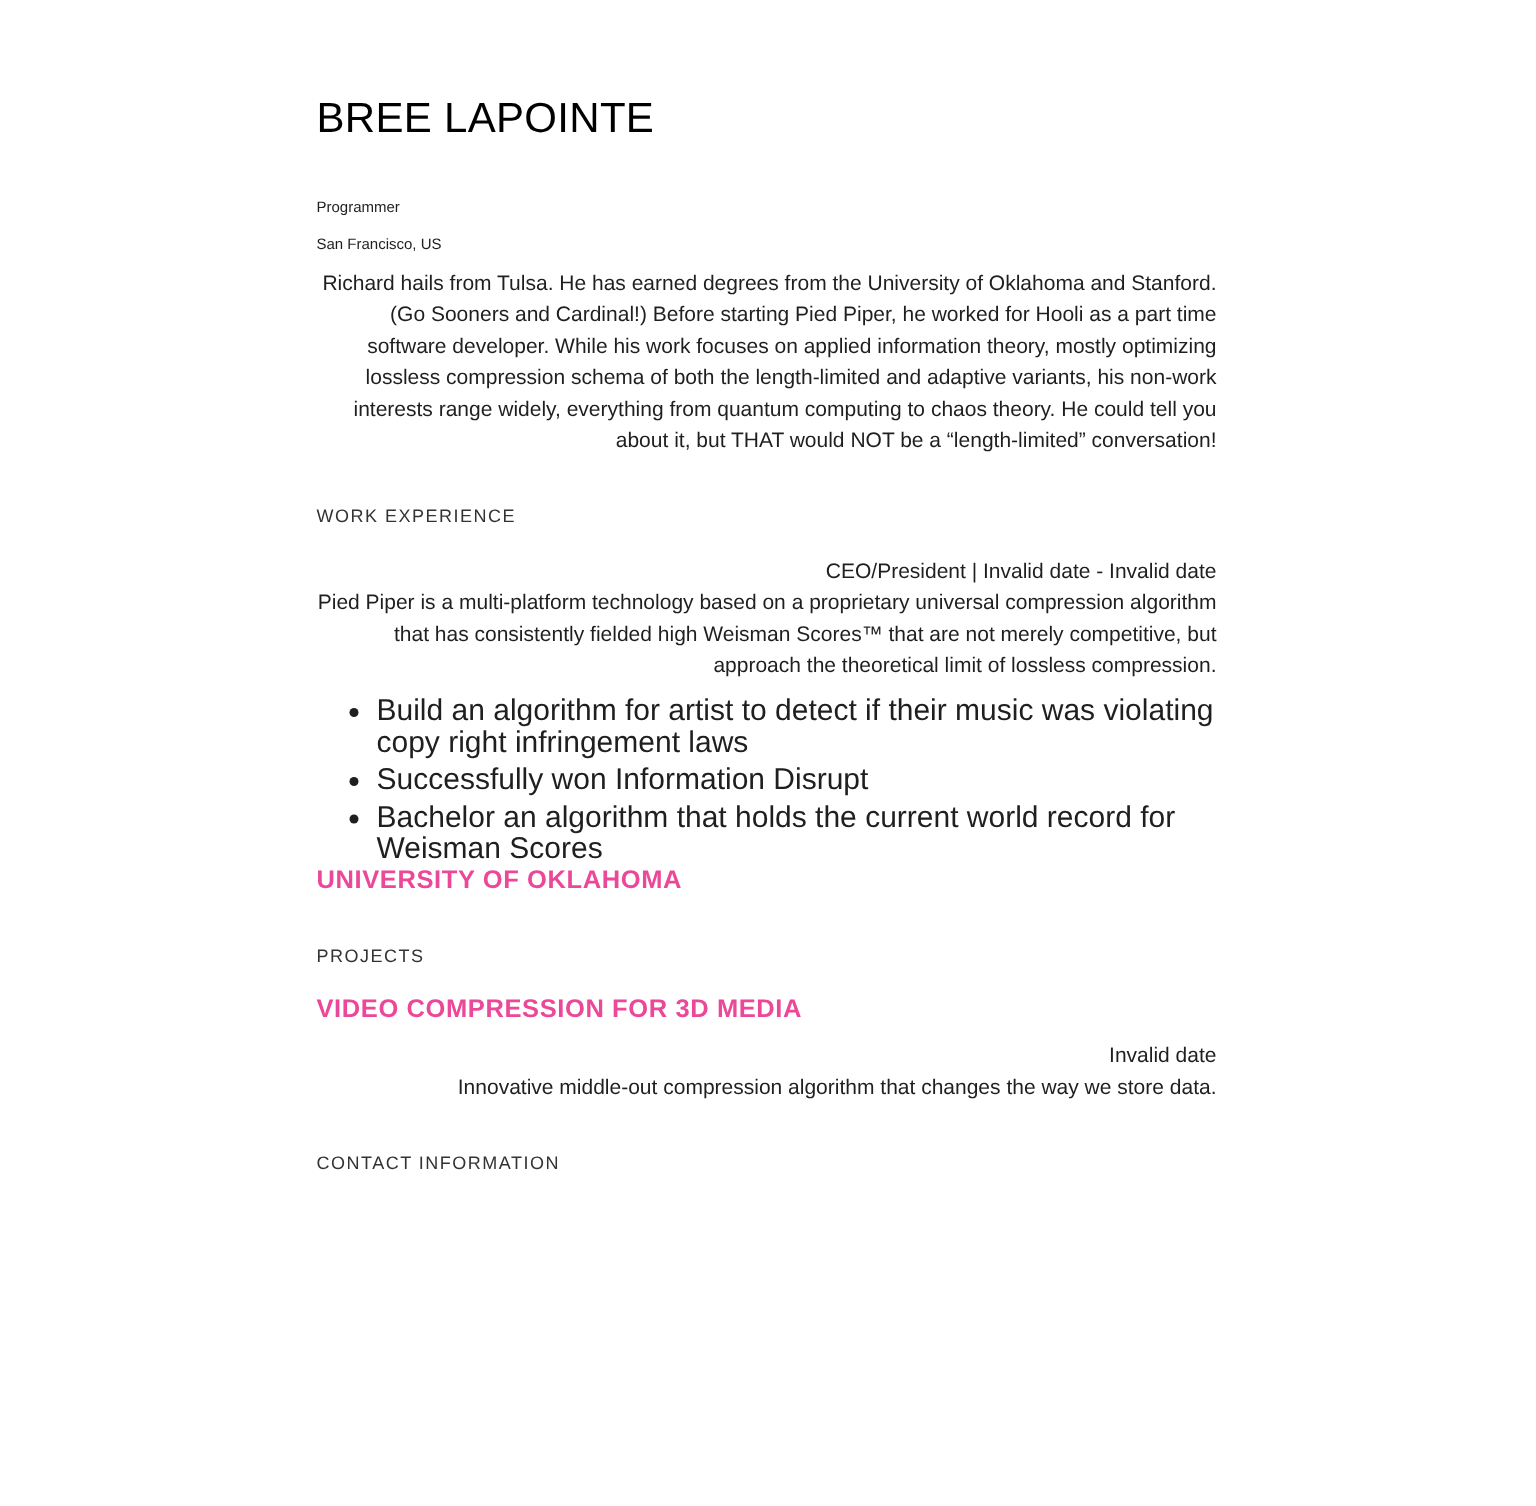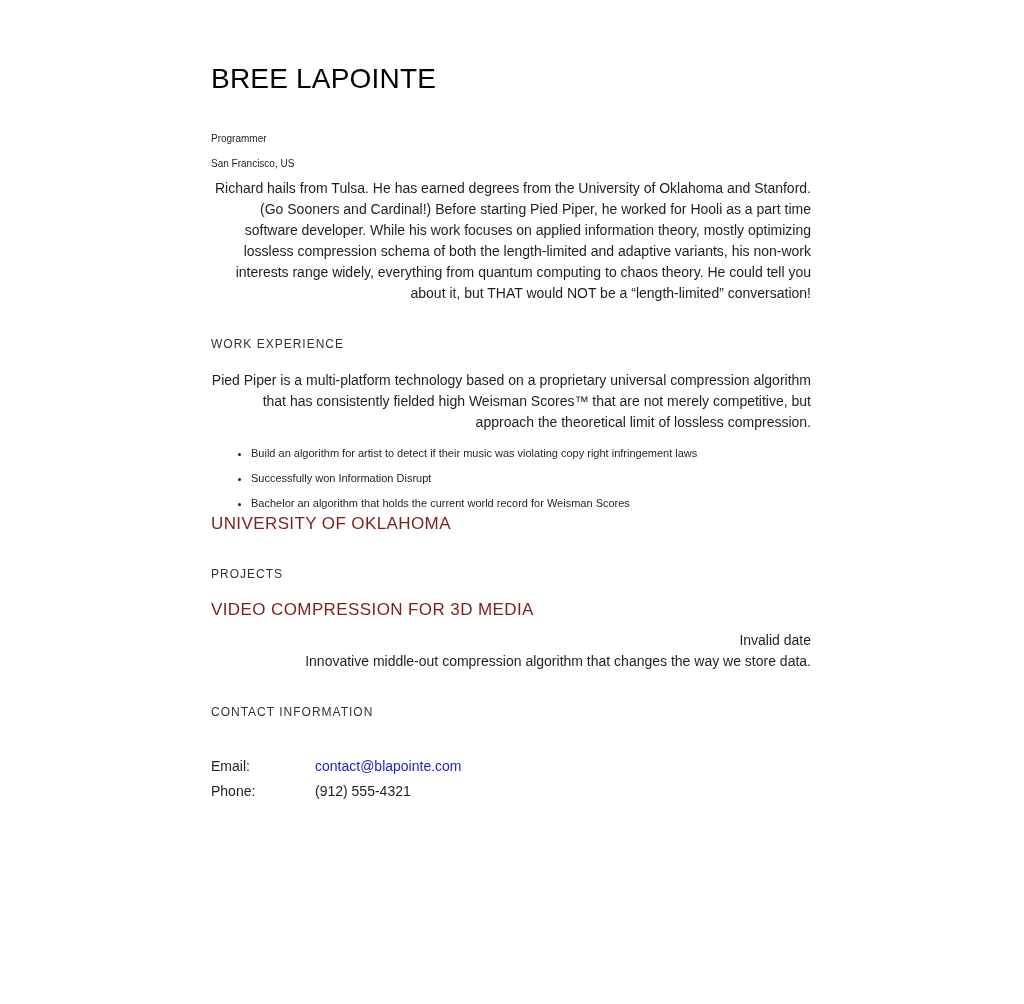--- a/index.html
+++ b/index.html
@@ -48,32 +48,32 @@
     font-size: 12px;
     line-height: 12px;
     font-weight: 400;
     letter-spacing: 1px;
     color: #333333;
   }
   h3.sub-heading {
     margin: 0 0 10px 0;
     font-size: 17px;
     line-height: 20px;
-    font-weight: 400;
+    font-weight: 700;
     letter-spacing: 0.4px;
-    color: #7f1d1d;
+    color: #ec4899;
   }
   .jobline { margin: 0 0 4px 0; }
   ul.highlights {
     margin: 10px 0 0 0;
     padding: 0 0 0 40px;
     list-style: disc;
   }
   ul.highlights li {
-    font-size: 11px;
+    font-size: 20px;
     line-height: 21px;
     color: #1f1f1f;
   }
   ul.highlights li + li { margin-top: 4px; }
   .date-line { margin: 0 0 4px 0; }
   .contact h2.section-heading { margin-bottom: 38px; }
   .contact-row {
     display: flex;
     margin: 0 0 4px 0;
     font-size: 14px;
@@ -99,20 +99,21 @@
 
     <h1 class="resume-name">BREE LAPOINTE</h1>
 
     <p class="meta">Programmer</p>
     <p class="meta">San Francisco, US</p>
 
     <p class="body">Richard hails from Tulsa. He has earned degrees from the University of Oklahoma and Stanford. (Go Sooners and Cardinal!) Before starting Pied Piper, he worked for Hooli as a part time software developer. While his work focuses on applied information theory, mostly optimizing lossless compression schema of both the length-limited and adaptive variants, his non-work interests range widely, everything from quantum computing to chaos theory. He could tell you about it, but THAT would NOT be a “length-limited” conversation!</p>
 
     <section>
       <h2 class="section-heading">WORK EXPERIENCE</h2>
+      <p class="body jobline">CEO/President | Invalid date - Invalid date</p>
       <p class="body">Pied Piper is a multi-platform technology based on a proprietary universal compression algorithm that has consistently fielded high Weisman Scores™ that are not merely competitive, but approach the theoretical limit of lossless compression.</p>
       <ul class="highlights">
         <li>Build an algorithm for artist to detect if their music was violating copy right infringement laws</li>
         <li>Successfully won Information Disrupt</li>
         <li>Bachelor an algorithm that holds the current world record for Weisman Scores</li>
       </ul>
     </section>
 
     <section>
       <h3 class="sub-heading">UNIVERSITY OF OKLAHOMA</h3>

